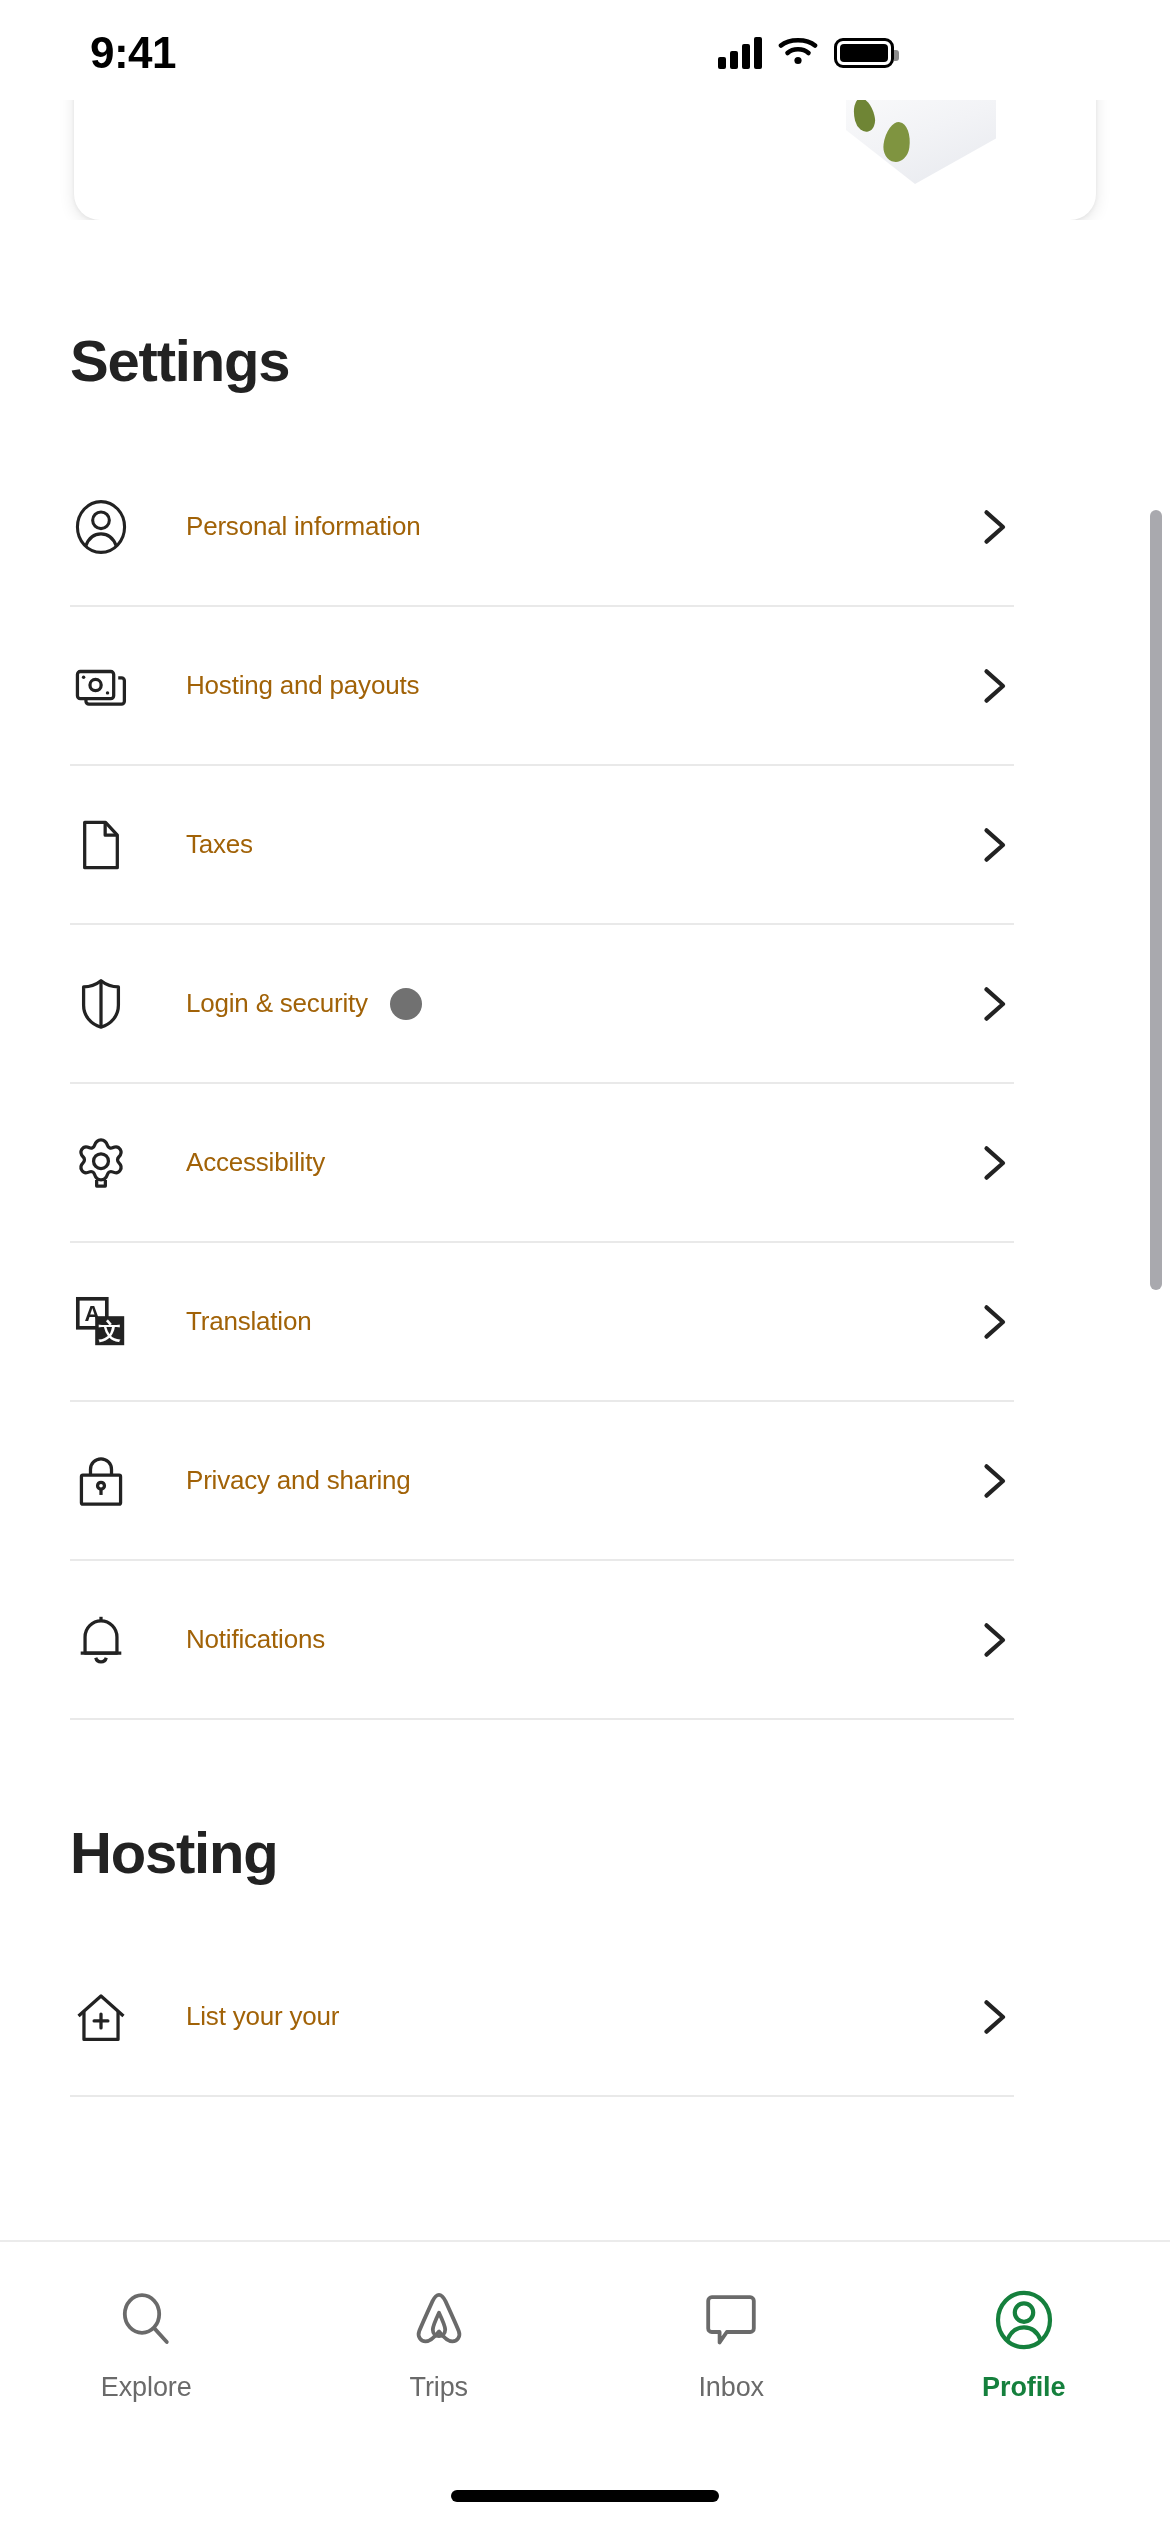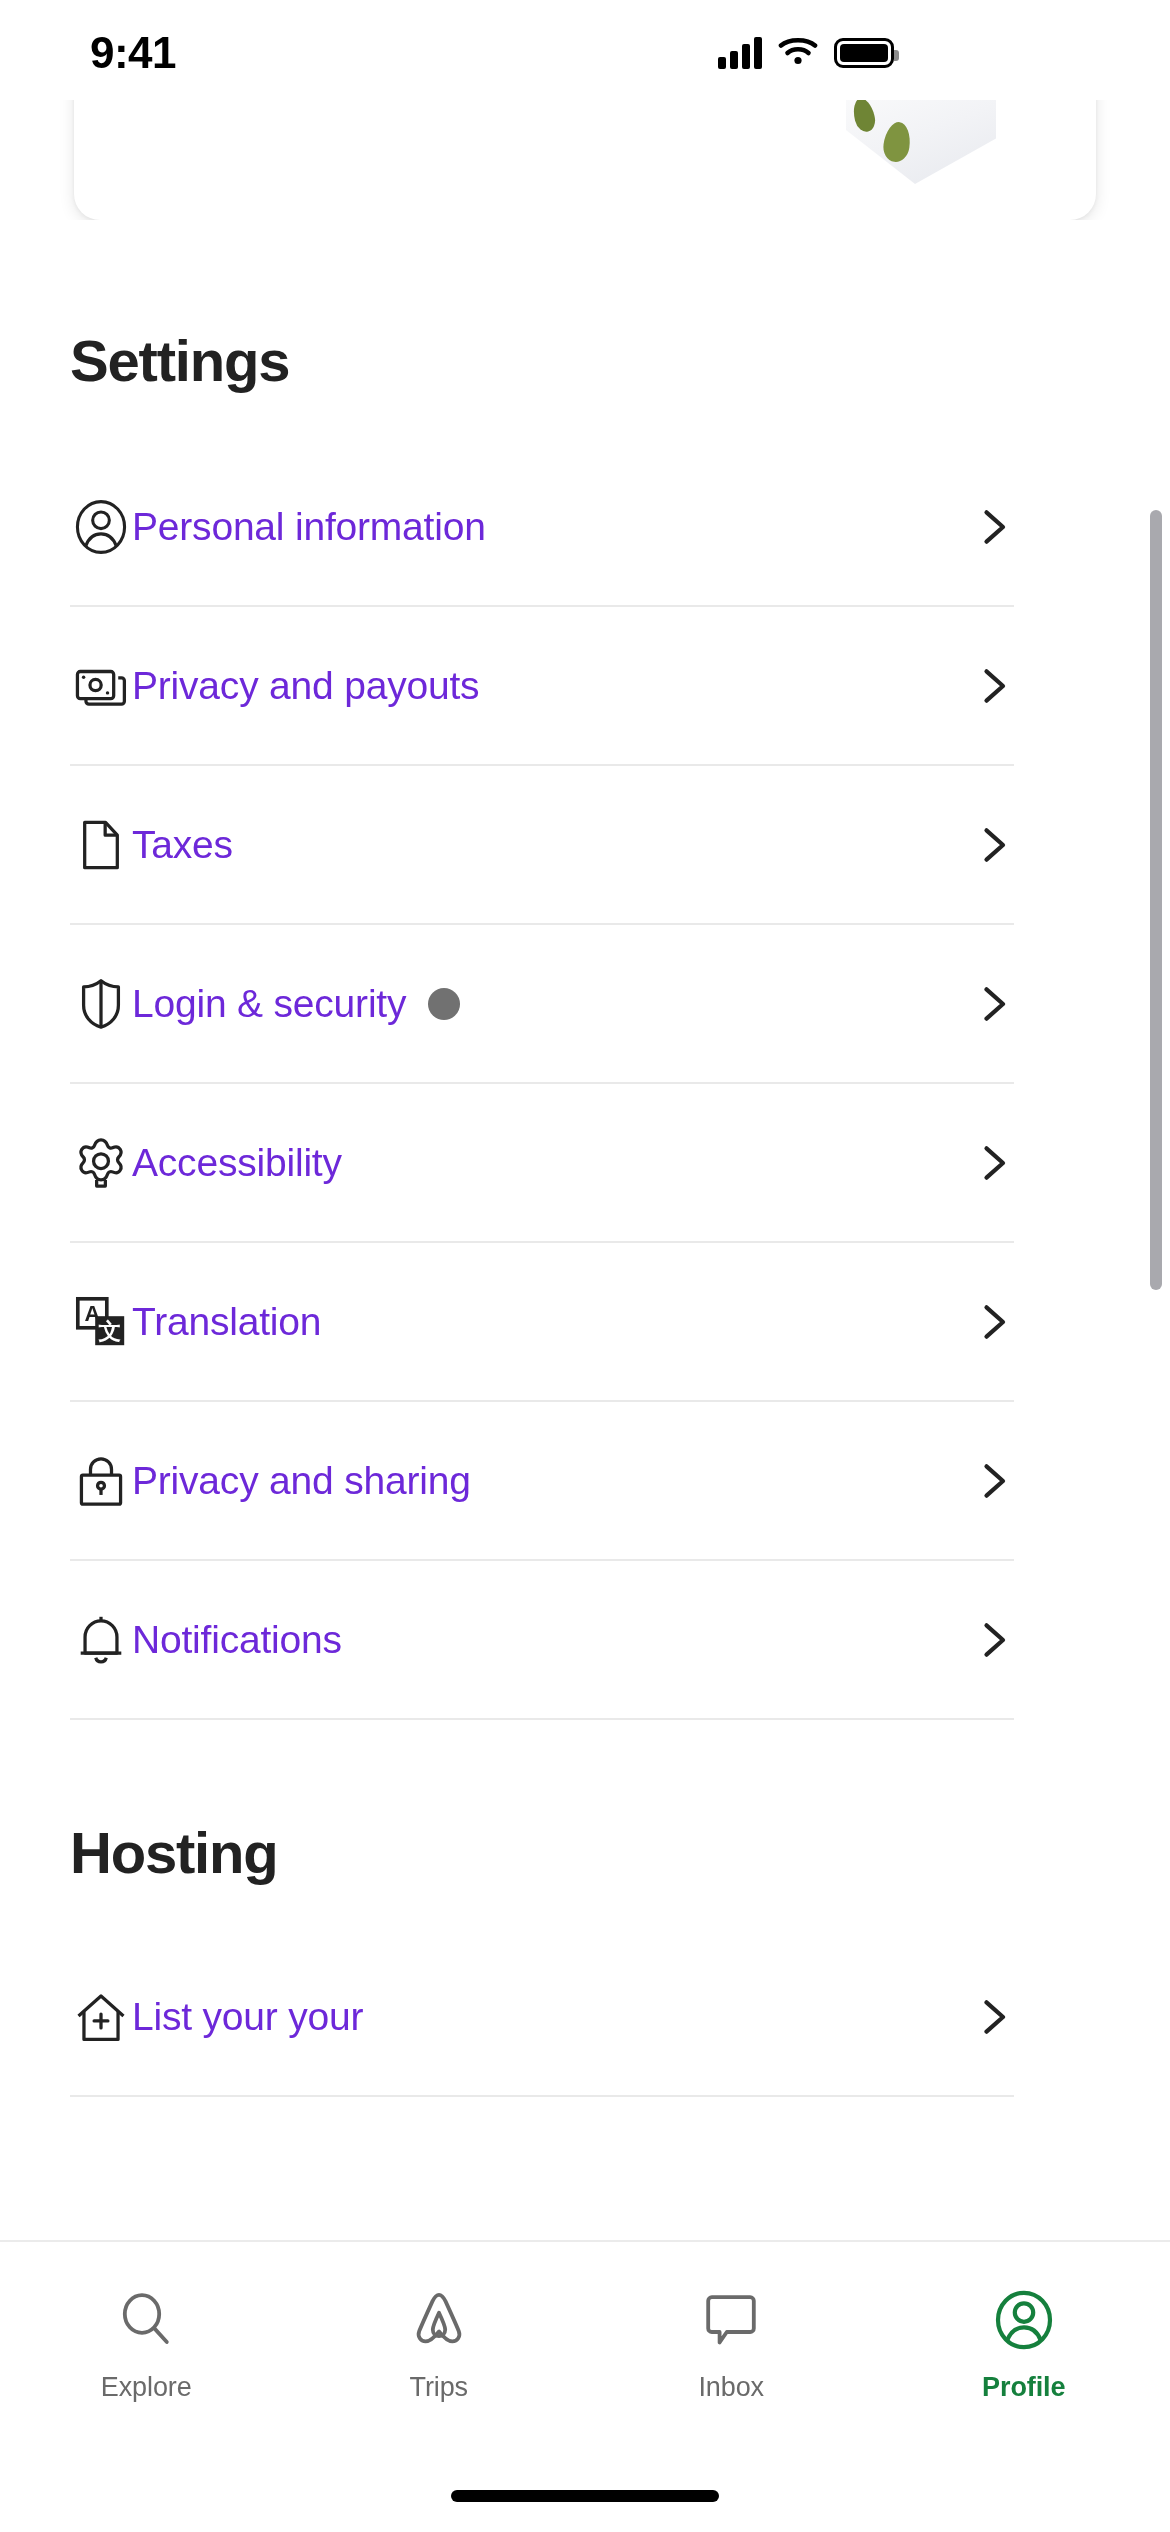--- a/index.html
+++ b/index.html
@@ -153,22 +153,23 @@
   .row .icon-slot {
     width: 62px;
     min-width: 62px;
     height: 62px;
     display: flex;
     align-items: center;
     justify-content: center;
     color: #222222;
   }
   .row .row-label {
-    font-size: 39px;
-    color: #6d28d9;
+    margin-left: 54px;
+    font-size: 26px;
+    color: #a16207;
     letter-spacing: -0.2px;
     white-space: nowrap;
   }
   .row .badge-dot {
     width: 32px; height: 32px;
     border-radius: 50%;
     background: #717171;
     margin-left: 22px;
     flex: 0 0 auto;
   }
@@ -297,21 +298,21 @@
     <li class="row">
       <span class="icon-slot">
         <svg width="58" height="58" viewBox="0 0 32 32" fill="none" stroke="#222" stroke-width="1.8">
           <rect x="3" y="8" width="20" height="15" rx="1.6"></rect>
           <circle cx="13" cy="15.5" r="3.1"></circle>
           <circle cx="6.4" cy="11.2" r="0.95" fill="#222" stroke="none"></circle>
           <circle cx="19.6" cy="19.8" r="0.95" fill="#222" stroke="none"></circle>
           <path d="M25.5 11.5h1.8a1.6 1.6 0 0 1 1.6 1.6v11.3a1.6 1.6 0 0 1-1.6 1.6H9.3a1.6 1.6 0 0 1-1.6-1.6v-1.4"></path>
         </svg>
       </span>
-      <span class="row-label">Privacy and payouts</span>
+      <span class="row-label">Hosting and payouts</span>
       <span class="chevron">
         <svg class="chev-svg" width="44" height="44" viewBox="0 0 24 24" fill="none" stroke="#222" stroke-width="2.3" stroke-linecap="round" stroke-linejoin="round">
             <polyline points="9,4 18,12 9,20"></polyline>
           </svg>
       </span>
     </li>
 
     <li class="row">
       <span class="icon-slot">
         <svg width="58" height="58" viewBox="0 0 32 32" fill="none" stroke="#222" stroke-width="1.8" stroke-linejoin="round">

